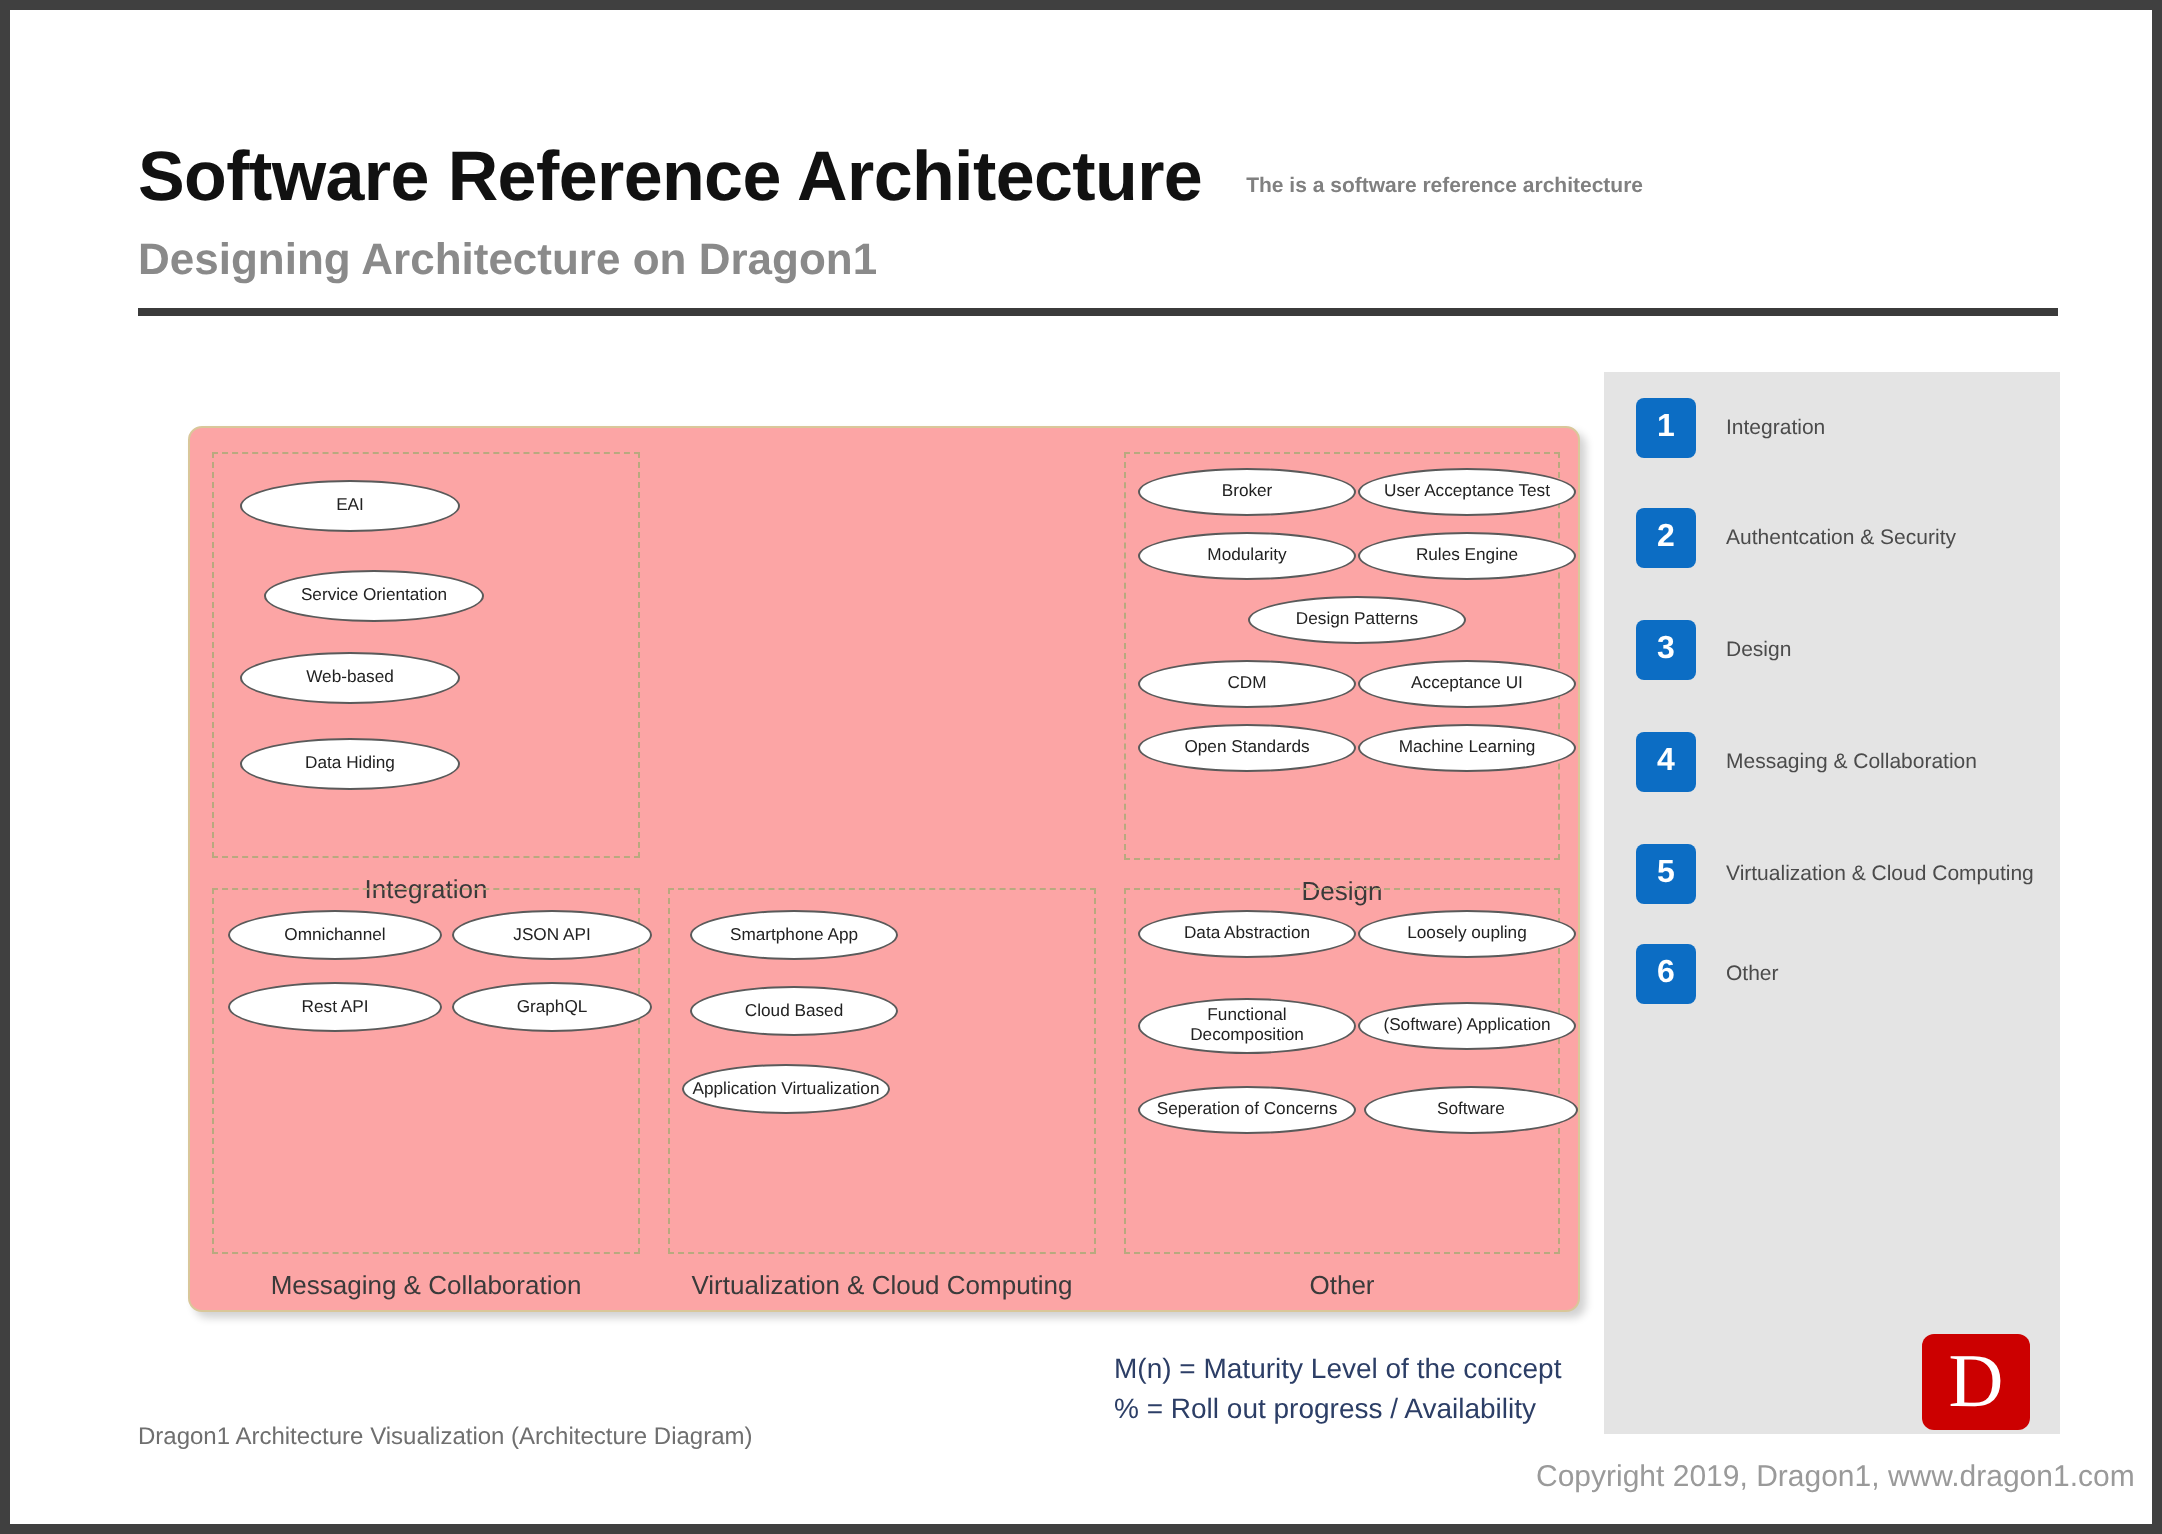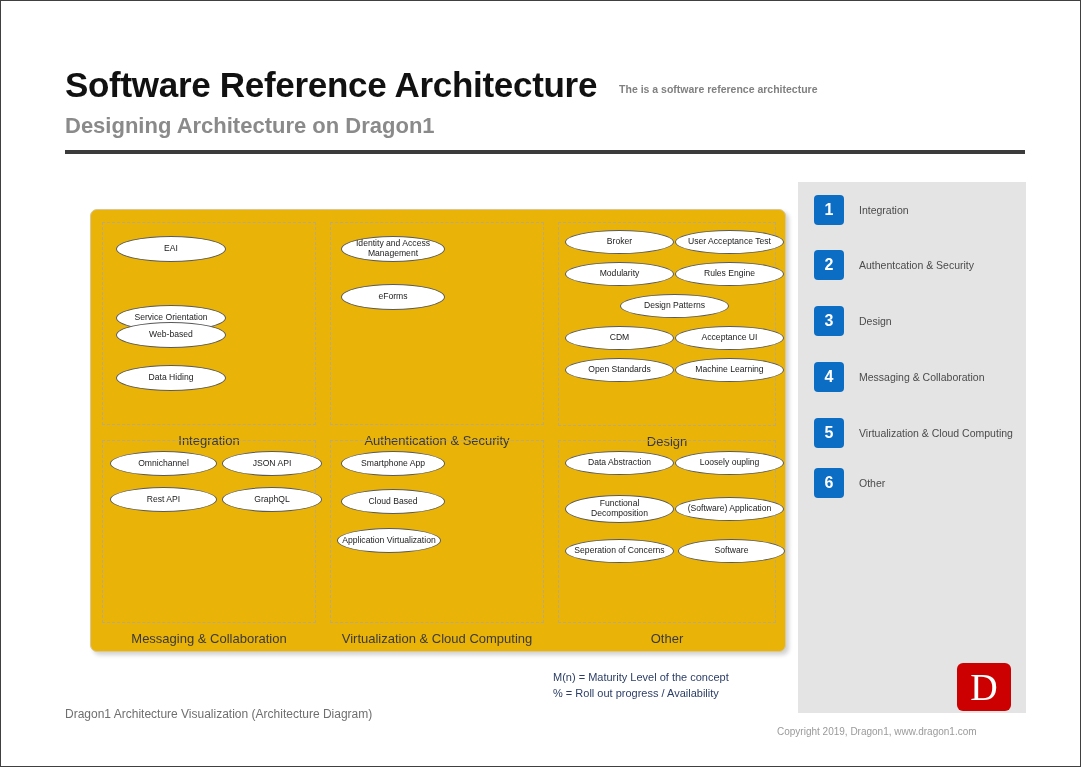--- a/index.html
+++ b/index.html
@@ -8,21 +8,21 @@
     background: #ffffff;
   }
   body {
     font-family: "Liberation Sans", sans-serif;
   }
   .page {
     position: relative;
     width: 1081px;
     height: 767px;
     background: #ffffff;
-    border: 1px solid #404040;
+    border: 5px solid #404040;
     box-sizing: border-box;
     overflow: hidden;
   }
 
   
   .header {
     position: absolute;
     left: 64px;
     top: 66px;
     width: 960px;
@@ -63,21 +63,21 @@
     background: #3b3b3b;
   }
 
   
   .diagram {
     position: absolute;
     left: 89px;
     top: 208px;
     width: 696px;
     height: 443px;
-    background: #eab308;
+    background: #fca5a5;
     border: 1px solid #d9c79a;
     border-radius: 7px;
     box-shadow: 3px 3px 4px rgba(0,0,0,0.18);
     box-sizing: border-box;
   }
   .group {
     position: absolute;
     box-sizing: border-box;
   }
   .group-box {
@@ -170,40 +170,39 @@
     font-size: 38px;
     line-height: 48px;
     text-align: center;
   }
 
   
   .footnote {
     position: absolute;
     left: 552px;
     top: 669px;
-    font-size: 11px;
+    font-size: 14px;
     color: #2c3e66;
     line-height: 1.45;
   }
   .footer-caption {
     position: absolute;
     left: 64px;
     top: 706px;
     font-size: 12px;
     color: #6f6f6f;
     white-space: nowrap;
   }
   .copyright {
     position: absolute;
     left: 763px;
     top: 725px;
-    font-size: 10px;
+    font-size: 15px;
     color: #9a9a9a;
     white-space: nowrap;
-    margin-left: 13px;
   }
 </style>
 </head>
 <body>
 
 <div class="page">
 
   <div class="header">
     <div class="title-row">
       <div class="main-title">Software Reference Architecture</div>
@@ -213,43 +212,32 @@
   </div>
   <div class="header-rule"></div>
 
   <div class="diagram">
 
     <div class="group" style="left:11px; top:12px; width:214px; height:225px;">
       <div class="group-box"></div>
       <div class="node" style="left:14px; top:14px; width:110px; height:26px;">
         <span>EAI</span>
       </div>
-      <div class="node" style="left:14px; top:59px; width:110px; height:26px;margin-top:24px;">
+      <div class="node" style="left:26px; top:59px; width:110px; height:26px;">
         <span>Service Orientation</span>
       </div>
       <div class="node" style="left:14px; top:100px; width:110px; height:26px;">
         <span>Web-based</span>
       </div>
       <div class="node" style="left:14px; top:143px; width:110px; height:26px;">
         <span>Data Hiding</span>
       </div>
       <div class="group-label">Integration</div>
     </div>
 
-    <div class="group" style="left:239px; top:12px; width:214px; height:225px;">
-      <div class="group-box"></div>
-      <div class="node" style="left:11px; top:14px; width:104px; height:26px;">
-        <span>Identity and Access
-Management</span>
-      </div>
-      <div class="node" style="left:11px; top:62px; width:104px; height:26px;">
-        <span>eForms</span>
-      </div>
-      <div class="group-label">Authentication &amp; Security</div>
-    </div>
 
     <div class="group" style="left:467px; top:12px; width:218px; height:226px;">
       <div class="group-box"></div>
       <div class="node" style="left:7px; top:8px; width:109px; height:24px;">
         <span>Broker</span>
       </div>
       <div class="node" style="left:117px; top:8px; width:109px; height:24px;">
         <span>User Acceptance Test</span>
       </div>
       <div class="node" style="left:7px; top:40px; width:109px; height:24px;">

